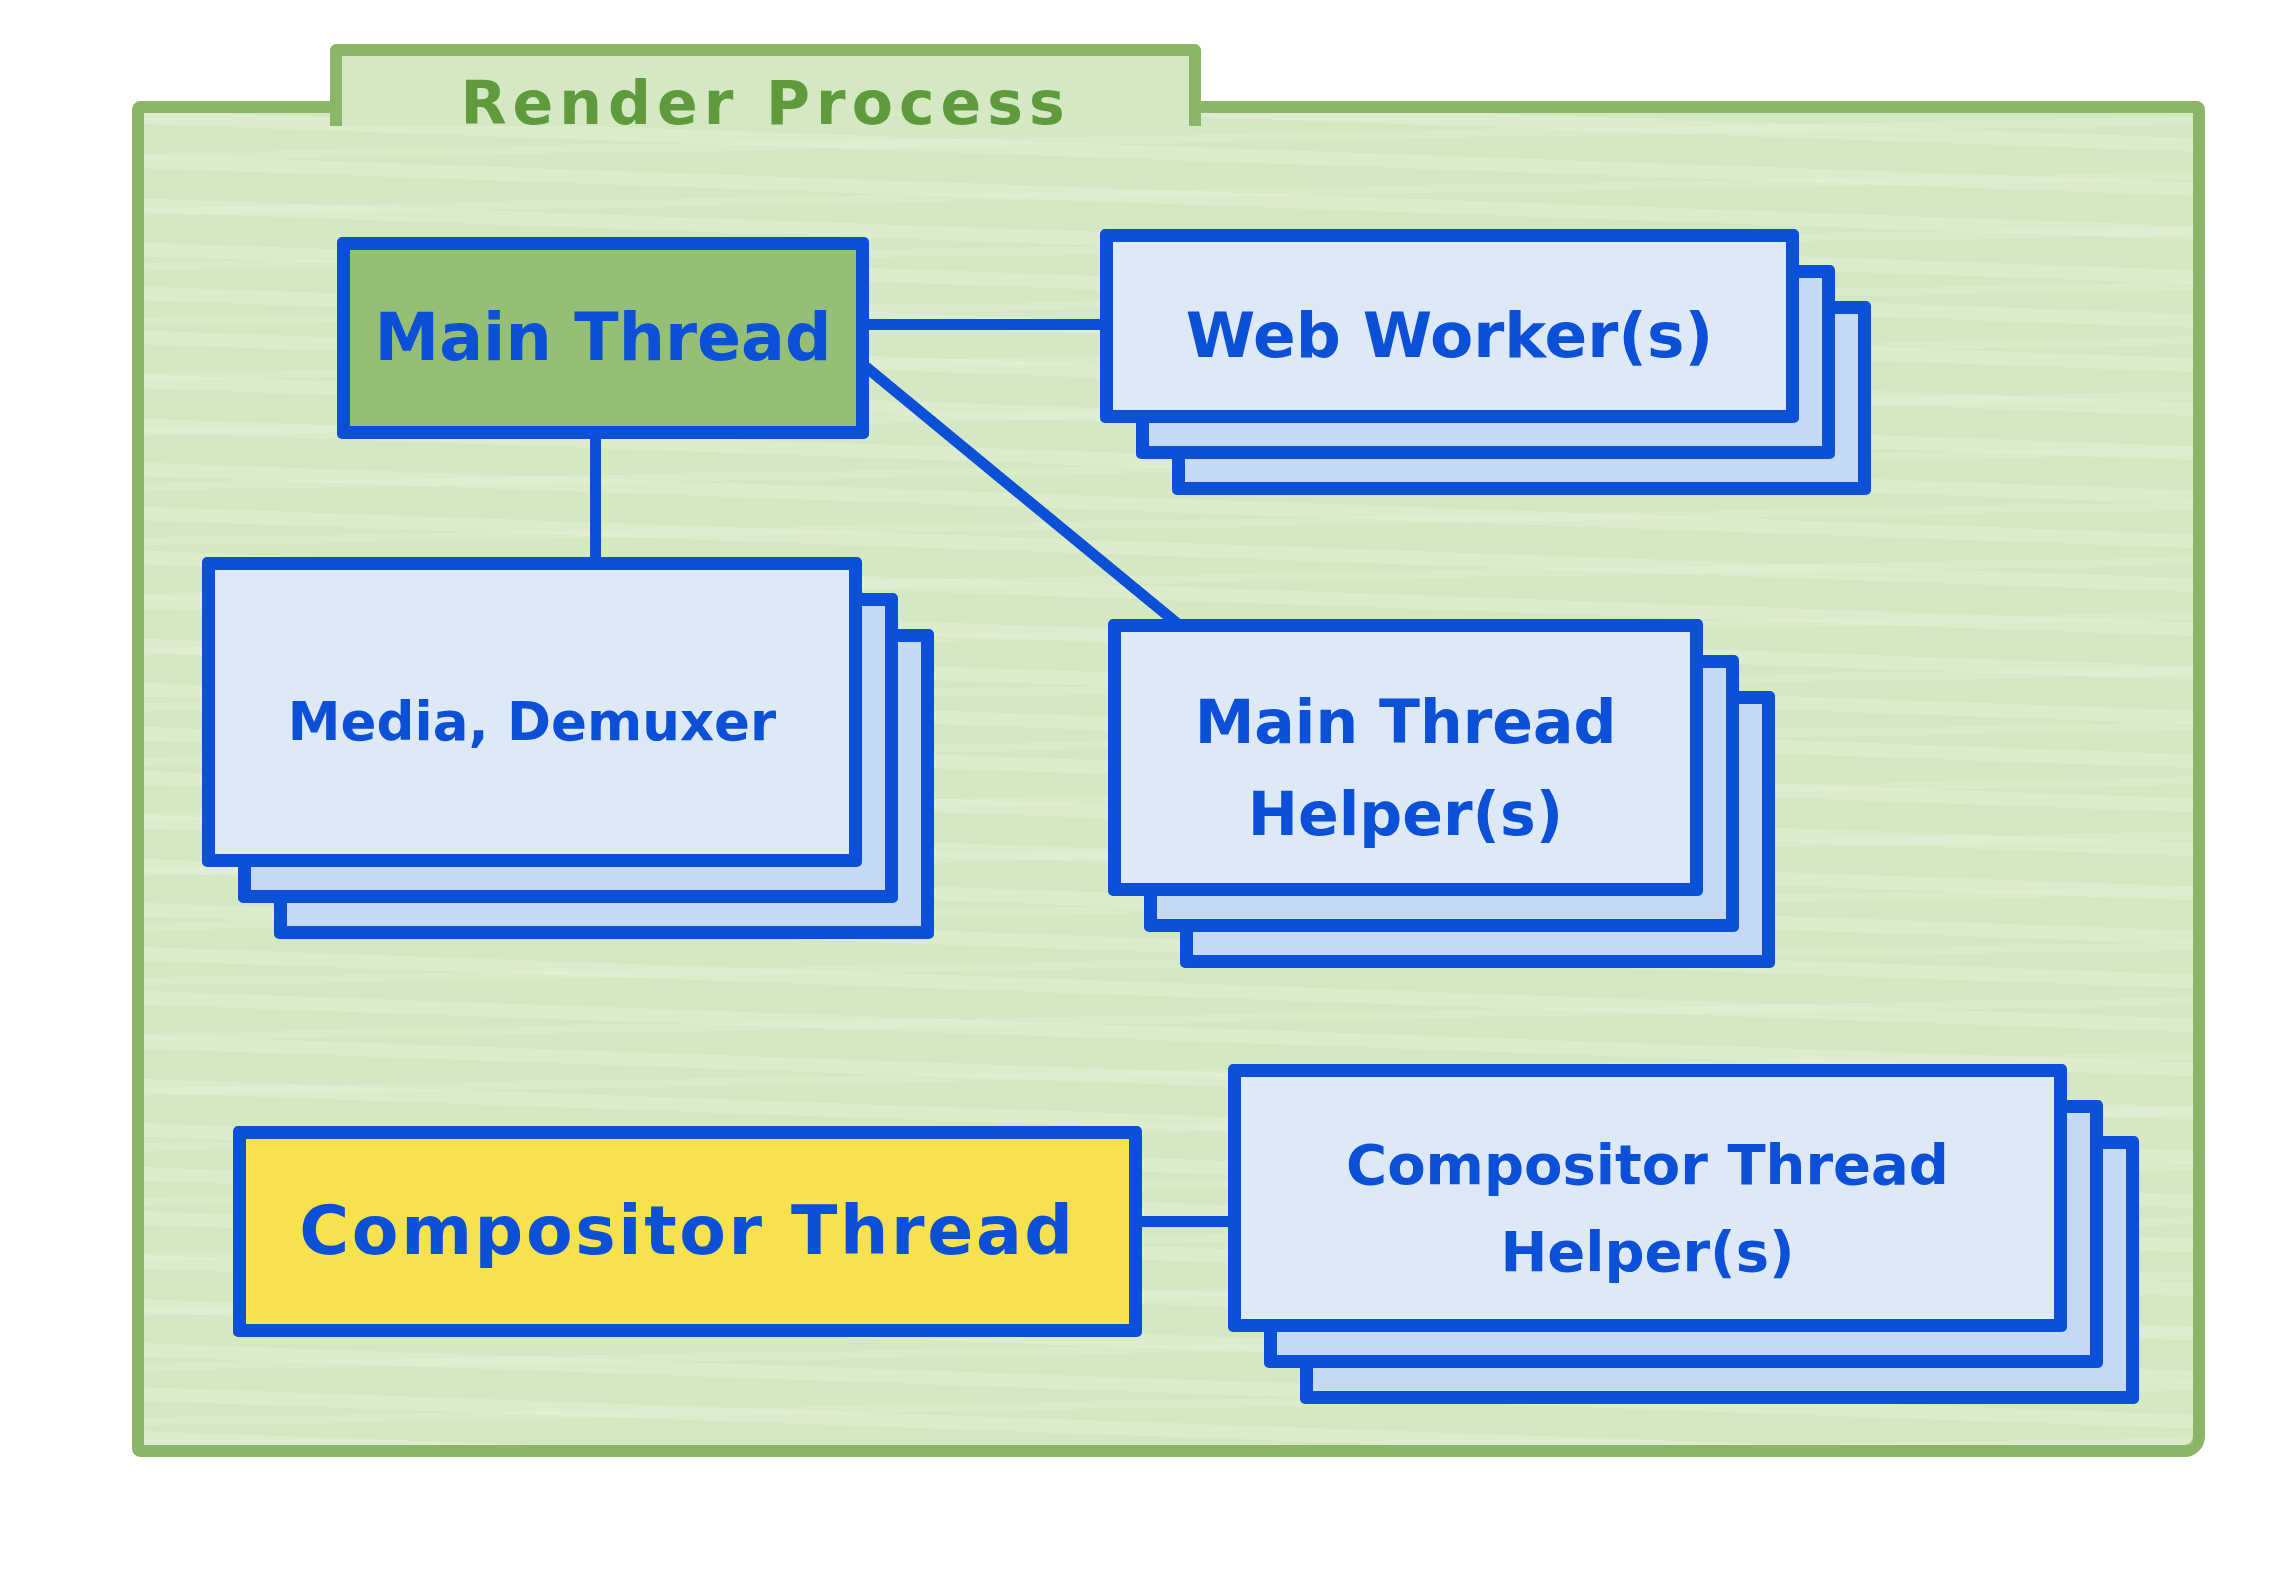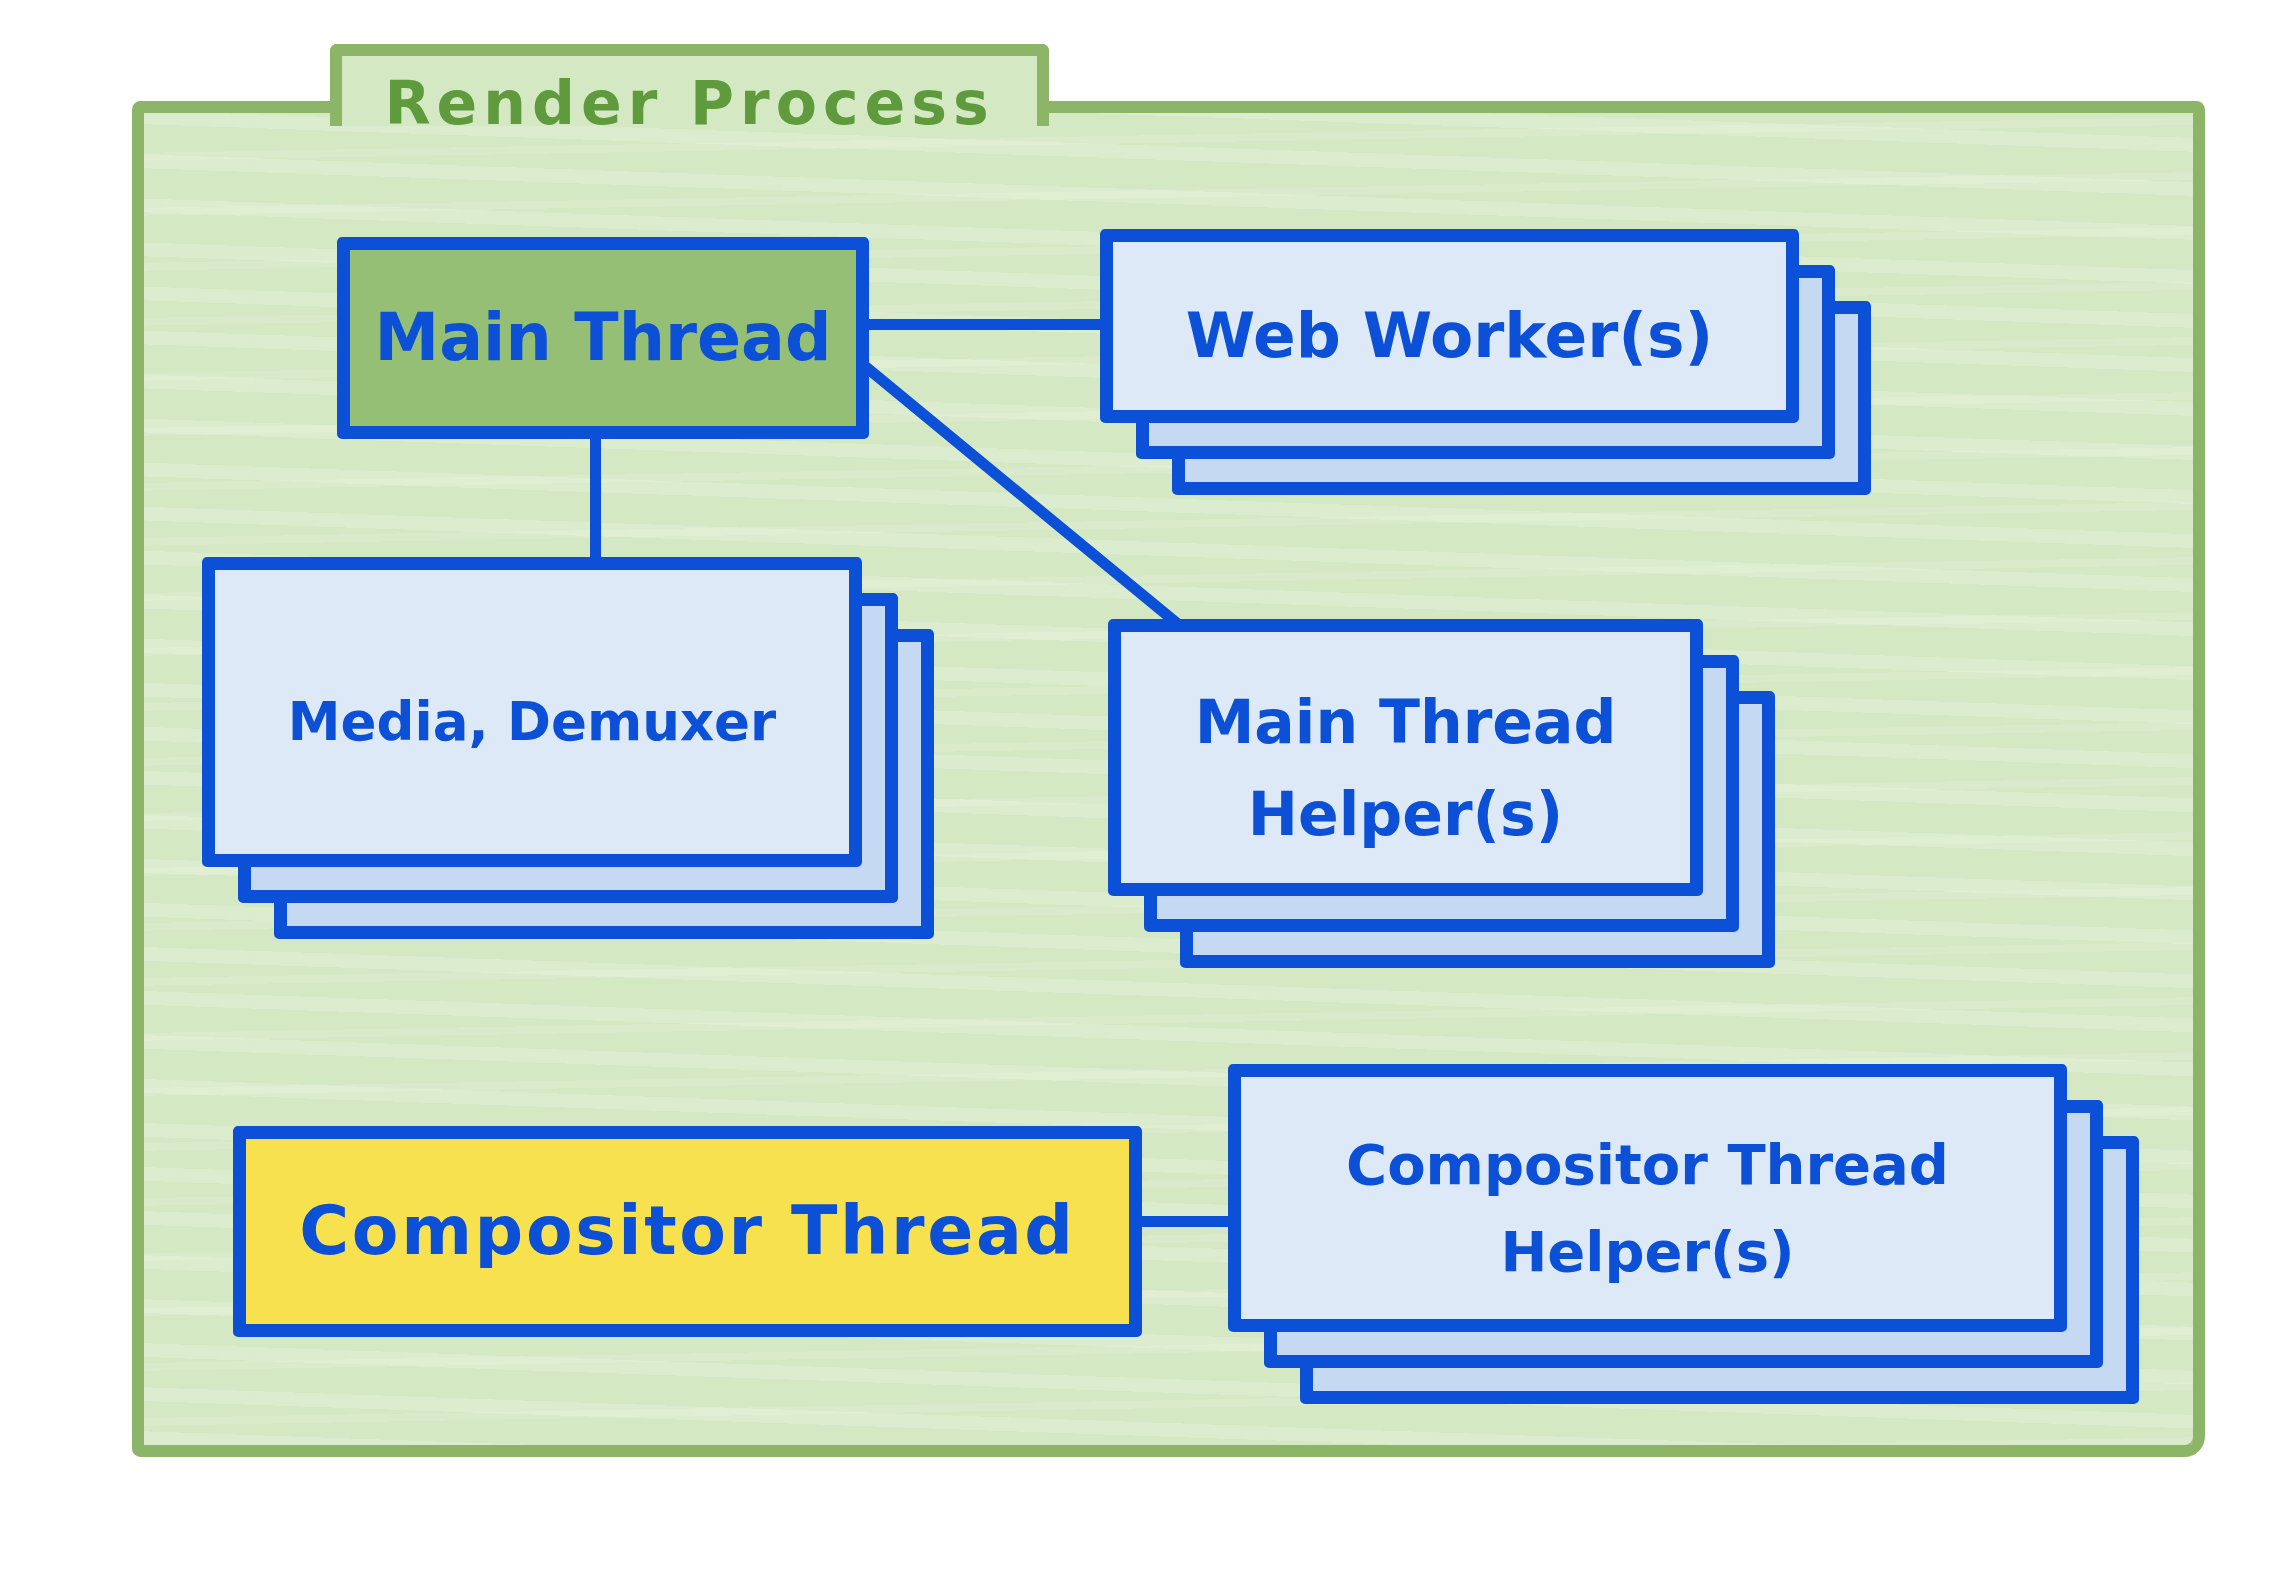--- a/index.html
+++ b/index.html
@@ -30,21 +30,21 @@
     z-index:0;
   }
   .folder-body::after{
     content:"";position:absolute;inset:0;
     background:
       repeating-linear-gradient(2deg, rgba(255,255,255,0.16) 0 13.7px, transparent 13.7px 44px),
       repeating-linear-gradient(-1deg, rgba(255,255,255,0.12) 0 7.7px, transparent 7.7px 55px);
     pointer-events:none;
   }
   .folder-tab{
-    position:absolute;left:330px;top:44px;width:719px;height:82px;
+    position:absolute;left:330px;top:44px;width:871px;height:82px;
     box-sizing:border-box;
     background:var(--green-fill);
     border:12px solid var(--green-border);
     border-bottom:none;
     border-radius:6.8px 6.8px 0 0;
     z-index:1;
     display:flex;align-items:center;justify-content:center;
   }
   .diagram-title{
     font-size:60px;font-weight:700;color:var(--green-text);

